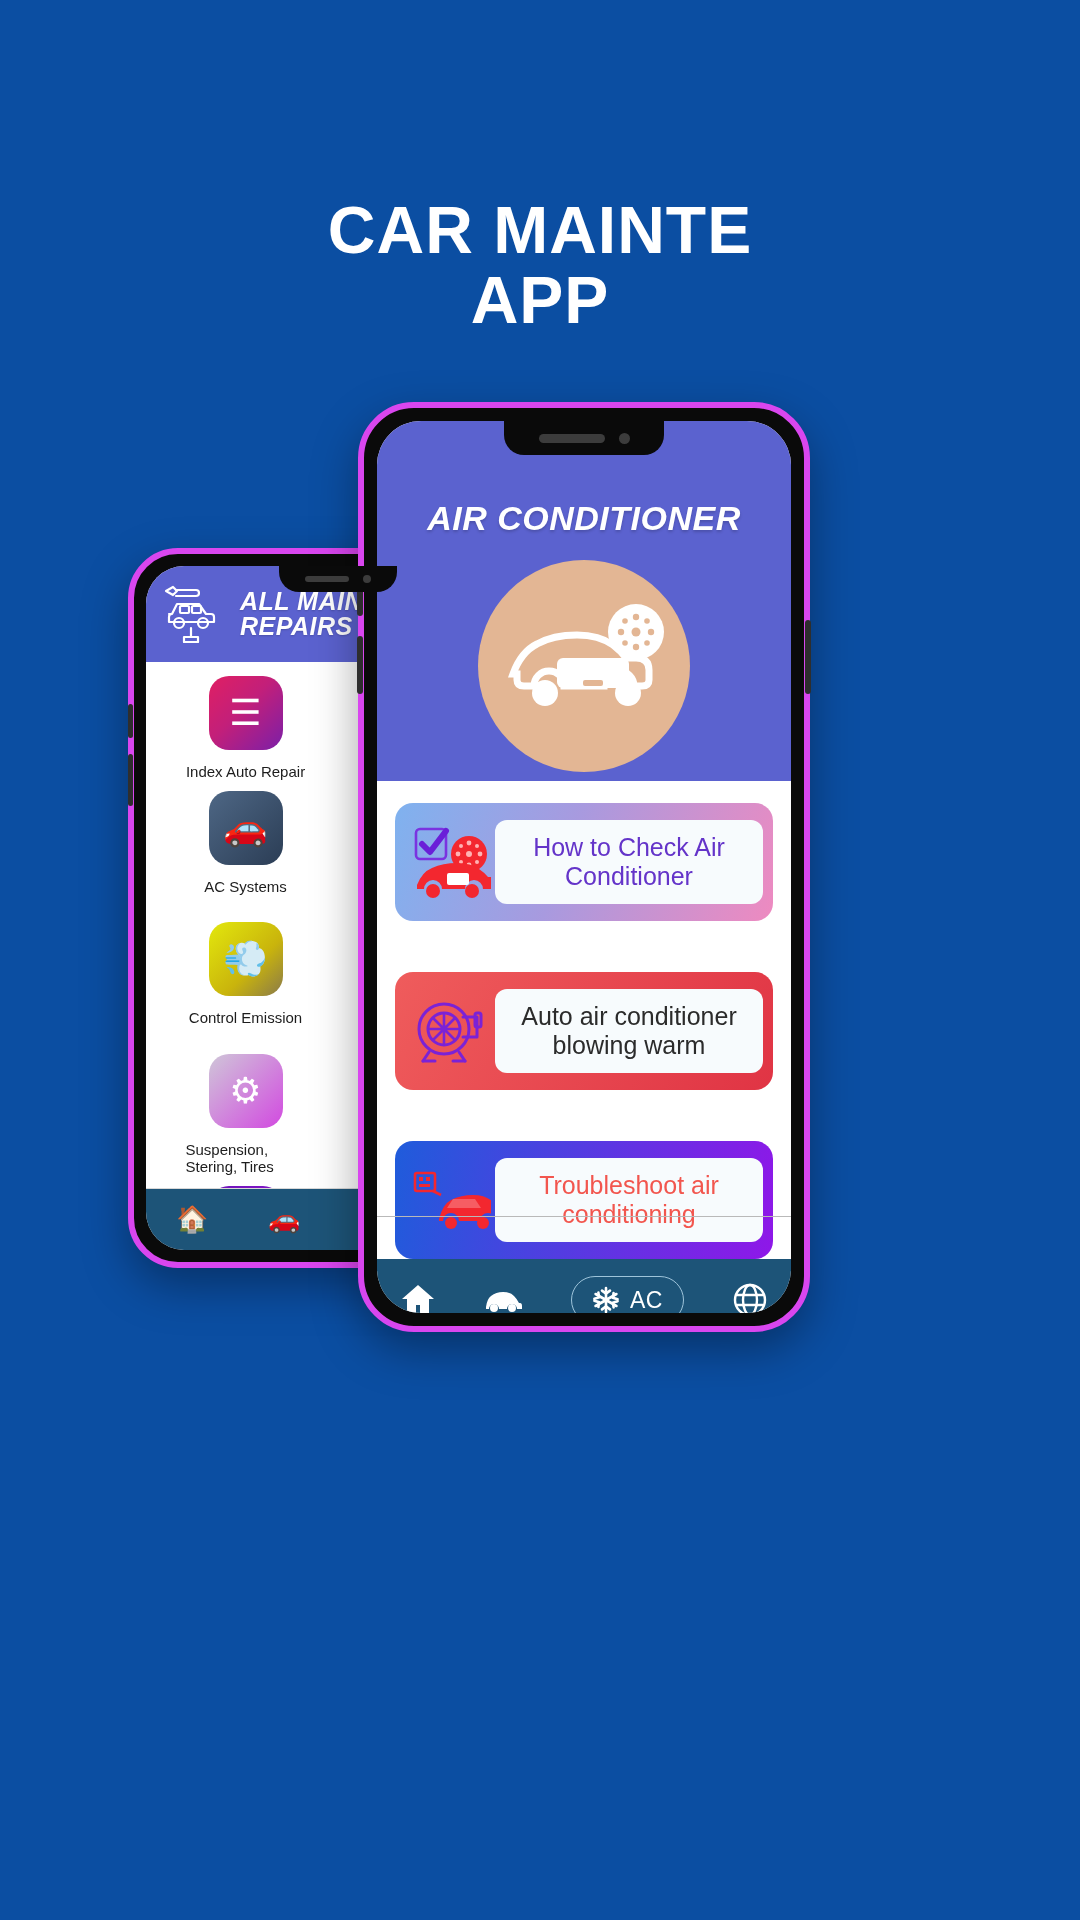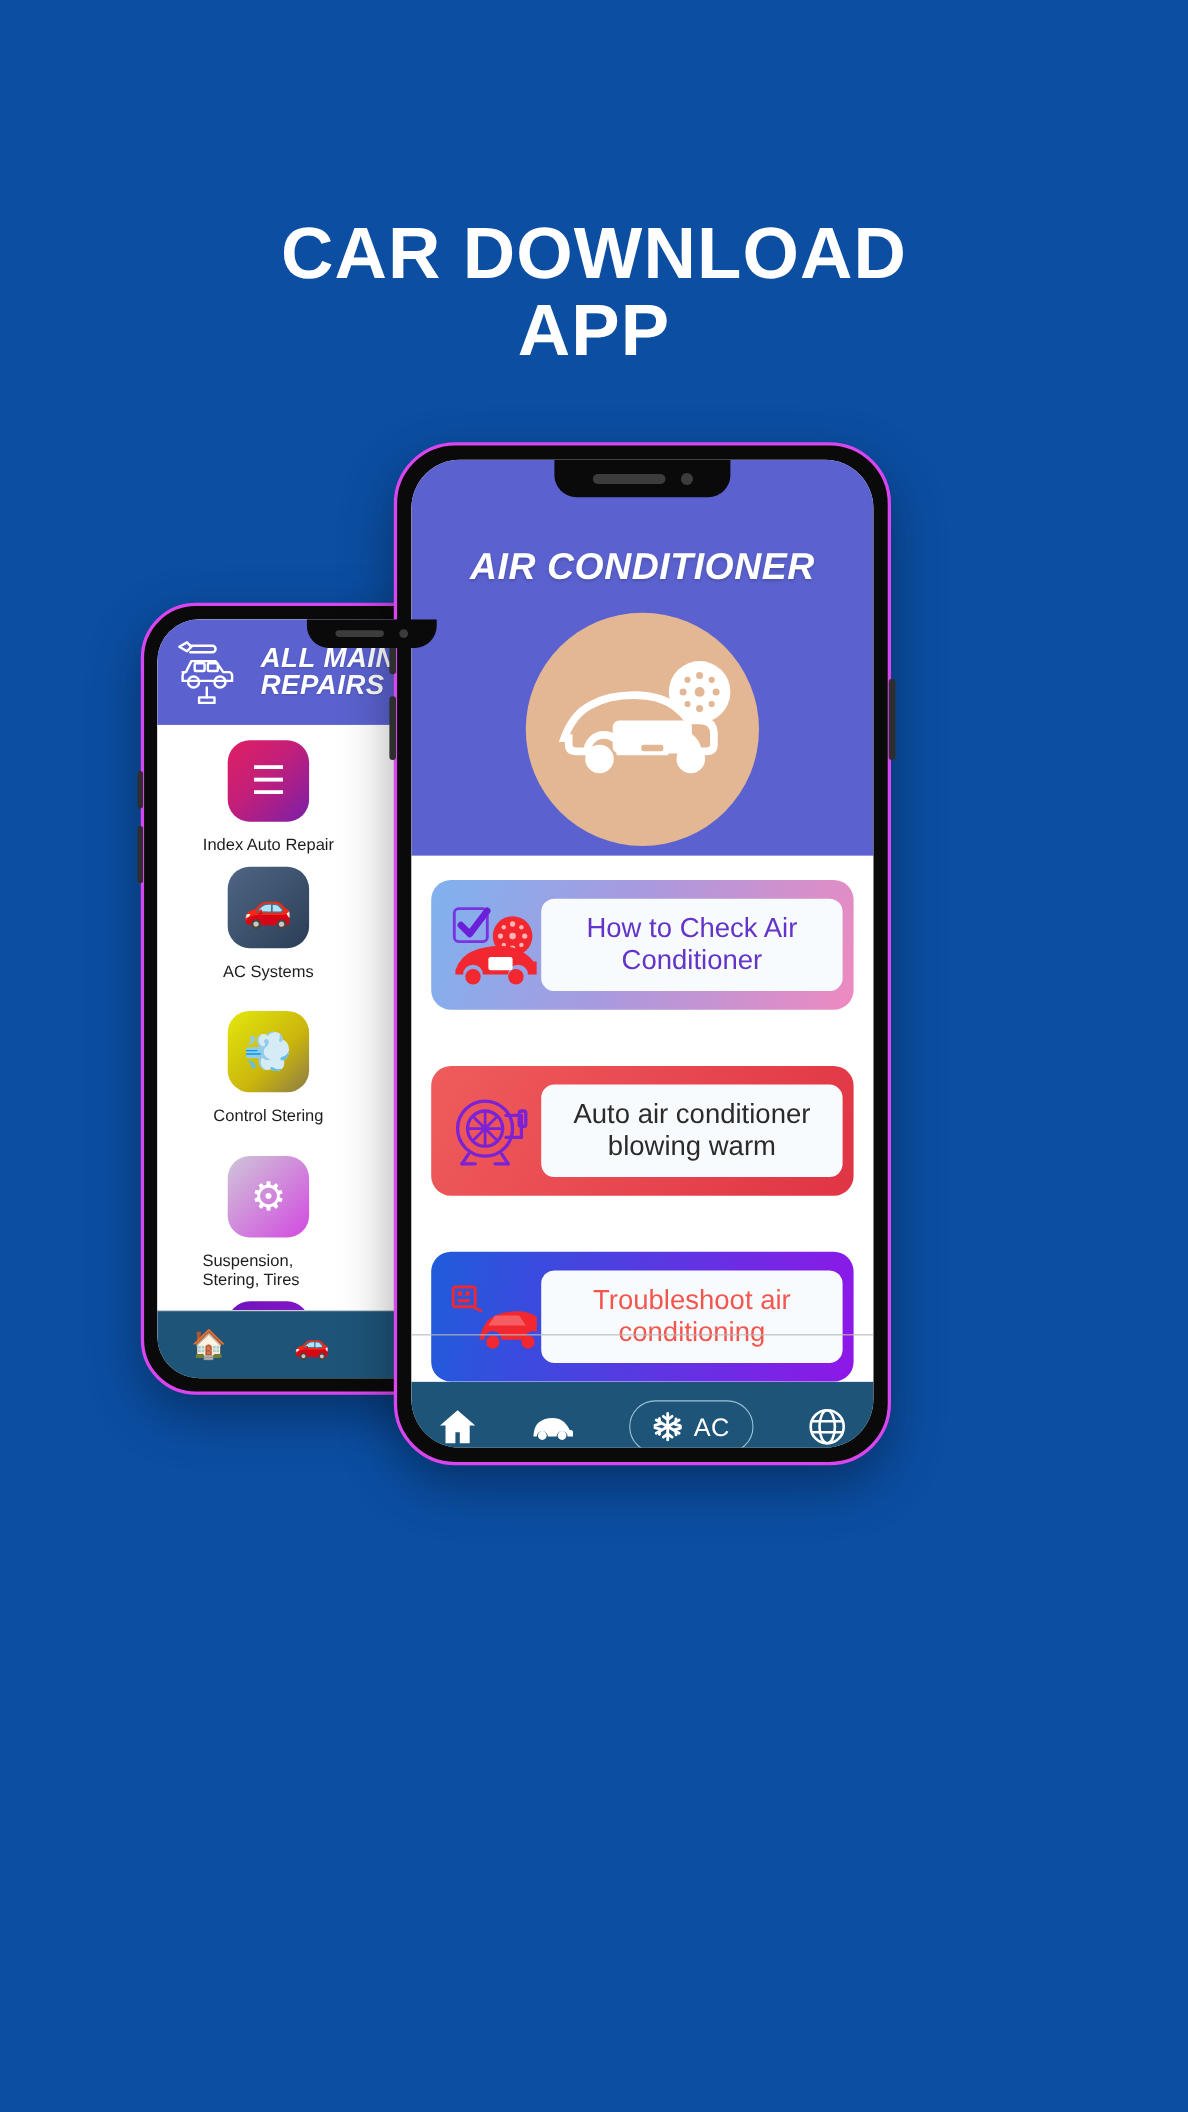--- a/index.html
+++ b/index.html
@@ -18,21 +18,21 @@
     text-align:center; color:#ffffff;
     font-size:66px; font-weight:bold; letter-spacing:1px;
     line-height:1.06;
   }
   .headline .l2 { display:block; }
 
   
   .phone {
     position:absolute;
     background:#0a0a0a;
-    border:3px solid #d946ef;
+    border:6px solid #d946ef;
     border-radius:56px;
     box-shadow:0 18px 46px rgba(0,0,0,.35);
     padding-left:26px;
   }
   .screen {
     position:absolute; inset:13px;
     border-radius:44px; overflow:hidden;
     background:#ffffff;
     display:flex; flex-direction:column;
   }
@@ -171,21 +171,21 @@
     font-family:"Liberation Sans", sans-serif;
     cursor:pointer;
   }
 </style>
 </head>
 <body>
 
 <div class="stage">
 
   <div class="headline">
-    <span>CAR DOWNLOAD</span>
+    <span>CAR MAINTE</span>
     <span class="l2">APP</span>
   </div>
 
   <div class="phone" id="back-phone">
     <div class="sidebtn" style="left:-6px; top:150px; width:5px; height:34px;"></div>
     <div class="sidebtn" style="left:-6px; top:200px; width:5px; height:52px;"></div>
     <div class="sidebtn" style="right:-6px; top:190px; width:5px; height:60px;"></div>
 
     <div class="screen">
       <div class="notch">
@@ -225,21 +225,21 @@
           <div class="b-cell">
             <div class="b-tile" style="background: linear-gradient(135deg, rgb(78, 103, 133) 0%, rgb(43, 61, 85) 100%);">🚗</div>
             <div class="b-label">AC Systems</div>
           </div>
           <div class="b-cell">
             <div class="b-tile" style="background: linear-gradient(135deg, rgb(58, 13, 42) 0%, rgb(181, 34, 53) 60%, rgb(232, 84, 79) 100%);">⚡</div>
             <div class="b-label">Electrical Systems</div>
           </div>
           <div class="b-cell">
             <div class="b-tile" style="background: linear-gradient(135deg, rgb(227, 232, 13) 0%, rgb(201, 180, 12) 60%, rgb(138, 122, 74) 100%);">💨</div>
-            <div class="b-label">Control Stering</div>
+            <div class="b-label">Control Emission</div>
           </div>
           <div class="b-cell">
             <div class="b-tile" style="background: linear-gradient(135deg, rgb(31, 127, 214) 0%, rgb(20, 51, 122) 100%);">🔥</div>
             <div class="b-label">Cooling Systems car</div>
           </div>
           <div class="b-cell">
             <div class="b-tile" style="background: linear-gradient(135deg, rgb(207, 198, 216) 0%, rgb(210, 74, 224) 100%);">⚙</div>
             <div class="b-label">Suspension, Stering, Tires</div>
           </div>
           <div class="b-cell">

